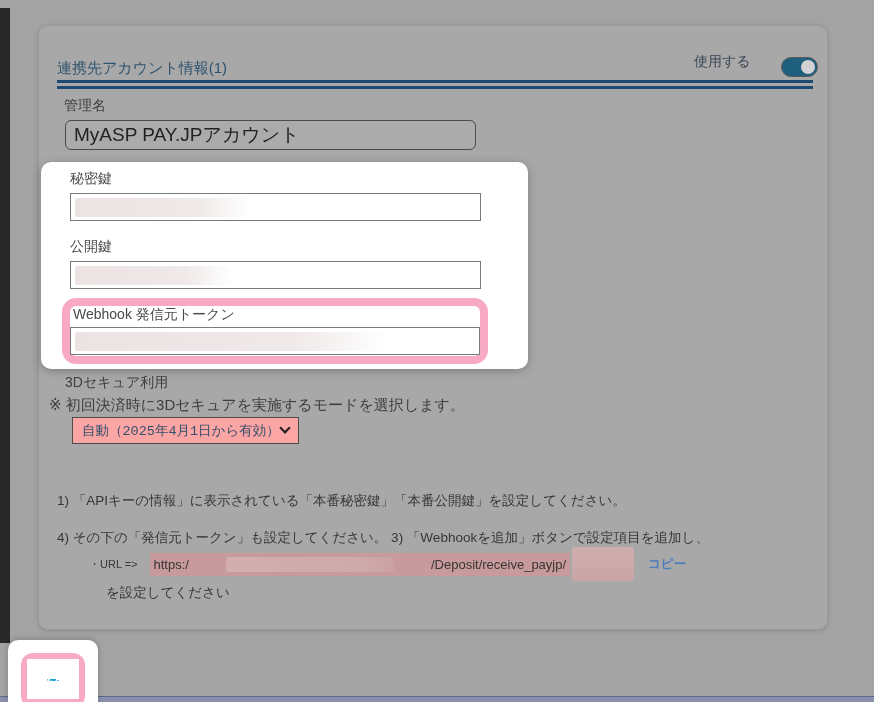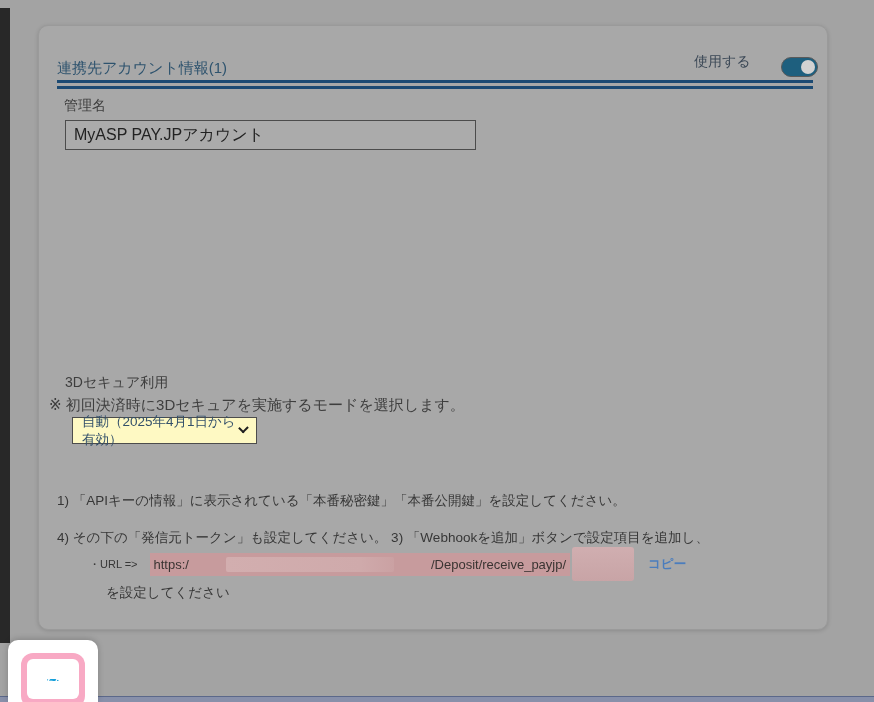--- a/index.html
+++ b/index.html
@@ -23,27 +23,27 @@
         border:1px solid #9a9a9a;border-radius:10px;box-shadow:0 1px 4px rgba(0,0,0,.15);z-index:2;}
   .card > *{position:absolute;}
   .panel-title{left:18px;top:23px;font-size:15px;color:#2e536e;margin-top:10px;}
   .use-label{left:655px;top:27px;font-size:14px;color:#3b4856;}
   .toggle{left:742px;top:31px;width:37px;height:20px;background:var(--toggle-teal);border-radius:10px;border:1px solid #5a5a5a;cursor:pointer;}
   .toggle .knob{position:absolute;right:2px;top:2px;width:14px;height:14px;border-radius:50%;background:#d2d2d2;}
   .dbl-line{left:18px;top:54px;width:756px;height:9px;border-top:3px solid var(--header-navy);border-bottom:3px solid var(--header-navy);}
 
   .dim-label{font-size:14px;color:#3e3e3e;}
   .admin-label{left:25px;top:71px;}
-  .admin-input{left:26px;top:94px;width:411px;height:30px;background:#ababab;border:1px solid #4c4c4c;border-radius:0;
-               font-size:16px;color:#222;padding:0 8px;font-family:inherit;}
+  .admin-input{left:26px;top:94px;width:411px;height:30px;background:#ababab;border:1px solid #4c4c4c;border-radius:6px;
+               font-size:19px;color:#222;padding:0 8px;font-family:inherit;}
 
   .s3d-label{left:26px;top:348px;}
   .s3d-note{left:10px;top:370px;font-size:15px;color:#3e3e3e;}
-  .select{left:33px;top:391px;width:185px;height:27px;background:#fef9c3;border:1px solid #4c4c4c;
-          display:flex;align-items:center;justify-content:space-between;padding:0 9px;cursor:pointer;}
+  .select{left:33px;top:391px;width:227px;height:27px;background:#fca5a5;border:1px solid #4c4c4c;
+          display:flex;align-items:center;justify-content:space-between;padding:0 9px;cursor:pointer;font-family:Liberation Mono, monospace;}
   .select .sel-text{font-size:13.5px;color:#33506a;}
   .chev{width:8px;height:8px;border-right:2px solid #1f1f1f;border-bottom:2px solid #1f1f1f;transform:rotate(45deg);margin-top:-5px;}
 
   .para{font-size:13.5px;color:#373737;white-space:nowrap;}
   .p1{left:18px;top:446px;}
   .p2{left:18px;top:466px;}
   .p3{left:18px;top:503px;}
   .p4{left:50px;top:558px;margin-left:17px;}
   .plink{text-decoration:underline;color:#373737;cursor:pointer;}
 
@@ -74,21 +74,21 @@
   .r3{width:313px;}
   .pink-box{left:21px;top:136px;width:426px;height:66px;border:8px solid var(--accent-pink);border-radius:14px;background:#fff;}
   .pink-box > *{position:absolute;}
   .webhook-label{left:3px;top:0px;font-size:14px;color:#4a4a4a;}
   .f3{left:0px;top:21px;width:410px;}
 
   
   .save-card{position:absolute;left:8px;top:640px;width:90px;height:62px;background:#fff;
              border-radius:10px 10px 0 0;box-shadow:0 -1px 6px rgba(0,0,0,.2);z-index:4;}
   .pink-wrap{position:absolute;left:13px;top:13px;width:64px;height:55px;border-radius:12px;background:var(--accent-pink);}
-  .white-ring{position:absolute;left:6px;right:6px;top:6px;bottom:10px;background:#fff;border-radius:6px;padding:20px;}
+  .white-ring{position:absolute;left:6px;right:6px;top:6px;bottom:10px;background:#fff;border-radius:0;padding:20px;}
   .save-btn{width:100%;height:100%;background:var(--save-blue);color:#fff;border:none;border-radius:4px;
             font-size:12.5px;font-weight:bold;font-family:inherit;cursor:pointer;display:flex;align-items:center;justify-content:center;white-space:nowrap;}
 </style>
 </head>
 <body>
 
 <div class="stage">
 
   <div class="left-strip"></div>
   <div class="bottom-bar"></div>
@@ -121,20 +121,36 @@
         <span class="url-redact"></span>
         <span>/Deposit/receive_payjp/</span>
       </span>
       <span class="url-tail"></span>
       <a class="copy-link">コピー</a>
     </div>
 
     <div class="para p4">を設定してください</div>
   </div>
 
+  <div class="keys-panel">
+    <div class="key-label kl1">秘密鍵</div>
+    <div class="field f1">
+      <span class="redact r1"></span>
+    </div>
+    <div class="key-label kl2">公開鍵</div>
+    <div class="field f2">
+      <span class="redact r2"></span>
+    </div>
+    <div class="pink-box">
+      <div class="webhook-label">Webhook 発信元トークン</div>
+      <div class="field f3">
+        <span class="redact r3"></span>
+      </div>
+    </div>
+  </div>
 
   <div class="save-card">
     <div class="pink-wrap">
       <div class="white-ring">
         <button class="save-btn">保存する</button>
       </div>
     </div>
   </div>
 
 </div>

